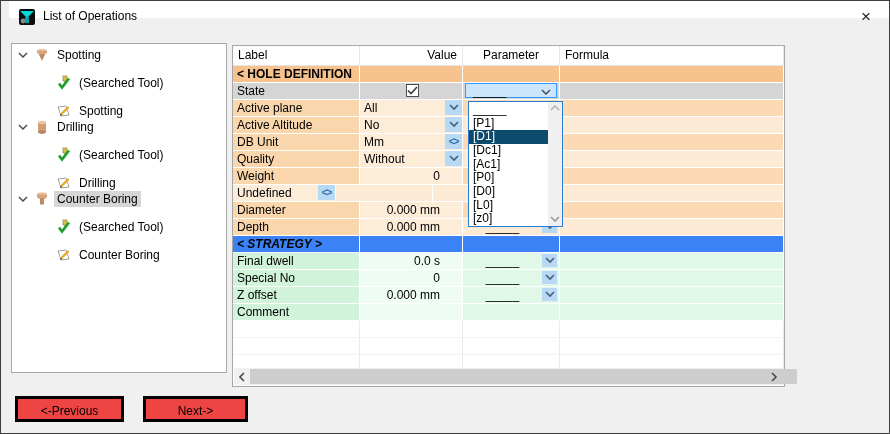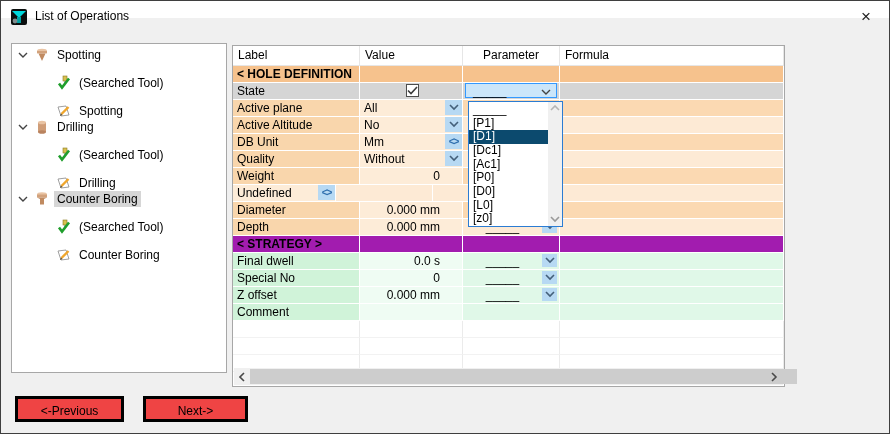--- a/index.html
+++ b/index.html
@@ -1,20 +1,20 @@
 <!DOCTYPE html>
 <html><head>
 <meta charset="utf-8">
 <style>
   * { margin:0; padding:0; box-sizing:border-box; }
   html,body { width:890px; height:434px; font-family:"Liberation Sans","DejaVu Sans",sans-serif; }
   .window { position:relative; width:890px; height:434px; background:#f0f0f0; border:1px solid #3f3f3f; overflow:hidden; }
 
   
-  .titlebar { position:absolute; left:0; top:0; right:0; height:17px; background:#ffffff;padding-left:48px; }
+  .titlebar { position:absolute; left:8px; top:0; right:0; height:17px; background:#ffffff;padding-left:48px; }
   .app-icon { position:absolute; left:9px; top:7px; width:18px; height:18px; }
   .title-text { position:absolute; left:34px; top:8px; font-size:12px; color:#000; }
   .close-btn { position:absolute; right:6px; top:2px; width:34px; height:28px; text-align:center; line-height:28px; font-size:17px; color:#222; cursor:pointer; }
 
   
   .tree { position:absolute; left:10px; top:42px; width:216px; height:330px; background:#fff; border:1px solid #a7a7a7; padding-top:3px; font-size:12px; color:#000; }
   .tree-row { position:relative; height:16px; line-height:16px; display:flex; align-items:center; white-space:nowrap; }
   .tree-row .chev { width:12px; height:10px; margin-left:6px; display:inline-flex; align-items:center; }
   .tree-row.child { padding-left:44px;margin-top:12px; }
   .tree-row .ticon { width:16px; height:16px; margin-right:4px; flex:0 0 16px; }
@@ -31,21 +31,21 @@
   .col-label { width:127px; } .col-value { width:103px; } .col-param { width:97px; } .col-formula { flex:1; }
   .num { text-align:right; padding-right:22px; }
 
   
   .sec-o .cell { background:#f6c28d; font-weight:bold; }
   .o-label { background:#f9d6ac; }
   .o-value { background:#fdecd8; }
   .o-alt1  { background:#fbd9b2; }
   .o-alt2  { background:#fdead5; }
   
-  .sec-g .cell { background:#a21caf; font-weight:bold; }
+  .sec-g .cell { background:#3b82f6; font-weight:bold;font-style:italic; }
   .g-label { background:#d0f3d9; }
   .g-value { background:#effcf3; }
   .g-rest  { background:#e0f8e8; }
   
   .sel .cell { background:#d5d5d5; }
   
   .empty .cell { background:#fff; border-right:1px solid #ebebeb; border-bottom:1px solid #f2f2f2; }
 
   
   .dd-btn { position:absolute; right:0; top:0; bottom:1px; width:17px; background:#b7d9f3; display:flex; align-items:center; justify-content:center; cursor:pointer; }
@@ -203,21 +203,21 @@
         <path d="M4,13 L6.5,12 L5,10.5 Z" fill="#5a4a2a"></path>
       </svg>
       <span class="tlabel">Counter Boring</span>
     </div>
   </div>
 
   <div class="grid">
 
     <div class="g-head">
       <div class="col-label">Label</div>
-      <div class="col-value" style="">Value</div>
+      <div class="col-value" style="text-align:right">Value</div>
       <div class="col-param" style="text-align:center">Parameter</div>
       <div class="col-formula">Formula</div>
     </div>
 
     <div class="row sec-o">
       <div class="cell col-label">&lt; HOLE DEFINITION &gt;</div>
       <div class="cell col-value"></div>
       <div class="cell col-param"></div>
       <div class="cell col-formula"></div>
     </div>

